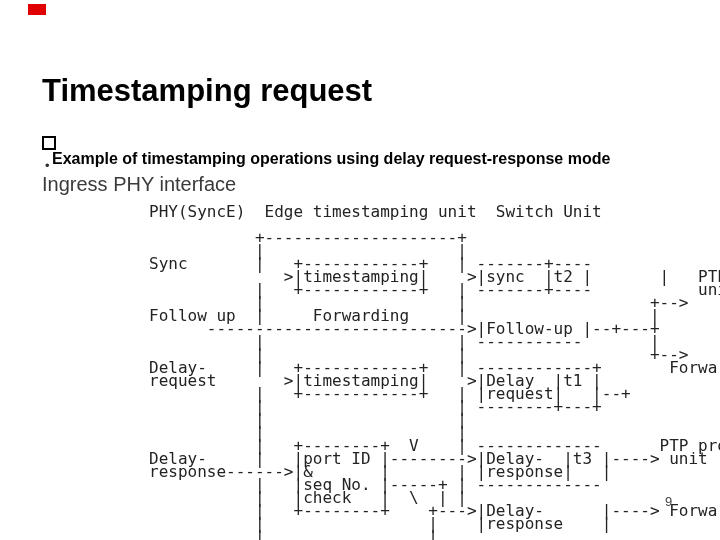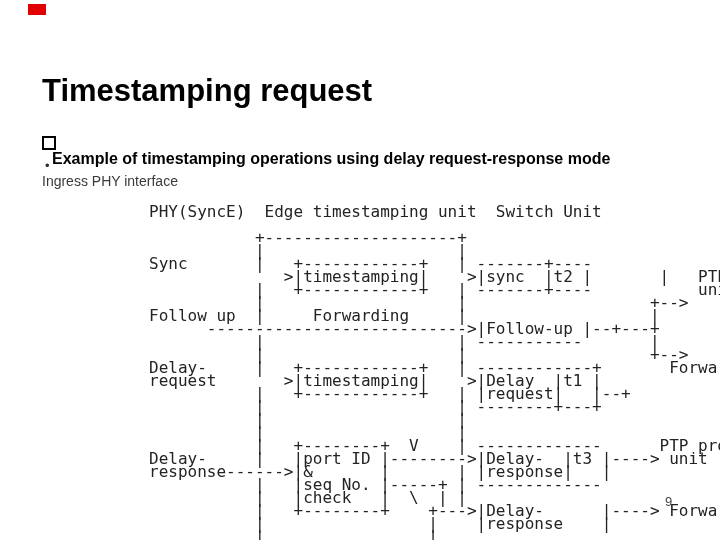--- a/index.html
+++ b/index.html
@@ -49,21 +49,21 @@
   }
   .dot-marker {
     font-size: 13px;
     color: #2e2e2e;
     width: 24px;
     flex: 0 0 auto;
     padding-left: 3px;
     box-sizing: border-box;
   }
   .bullet-text-2 {
-    font-size: 14px;
+    font-size: 20px;
     font-weight: normal;
     color: #3a3a3a;
   }
   .ascii-diagram {
     position: absolute;
     left: 133px; top: 189px;
     margin: 16px;
     font-family: "DejaVu Sans Mono", monospace;
     font-size: 16px;
     line-height: 13px;

